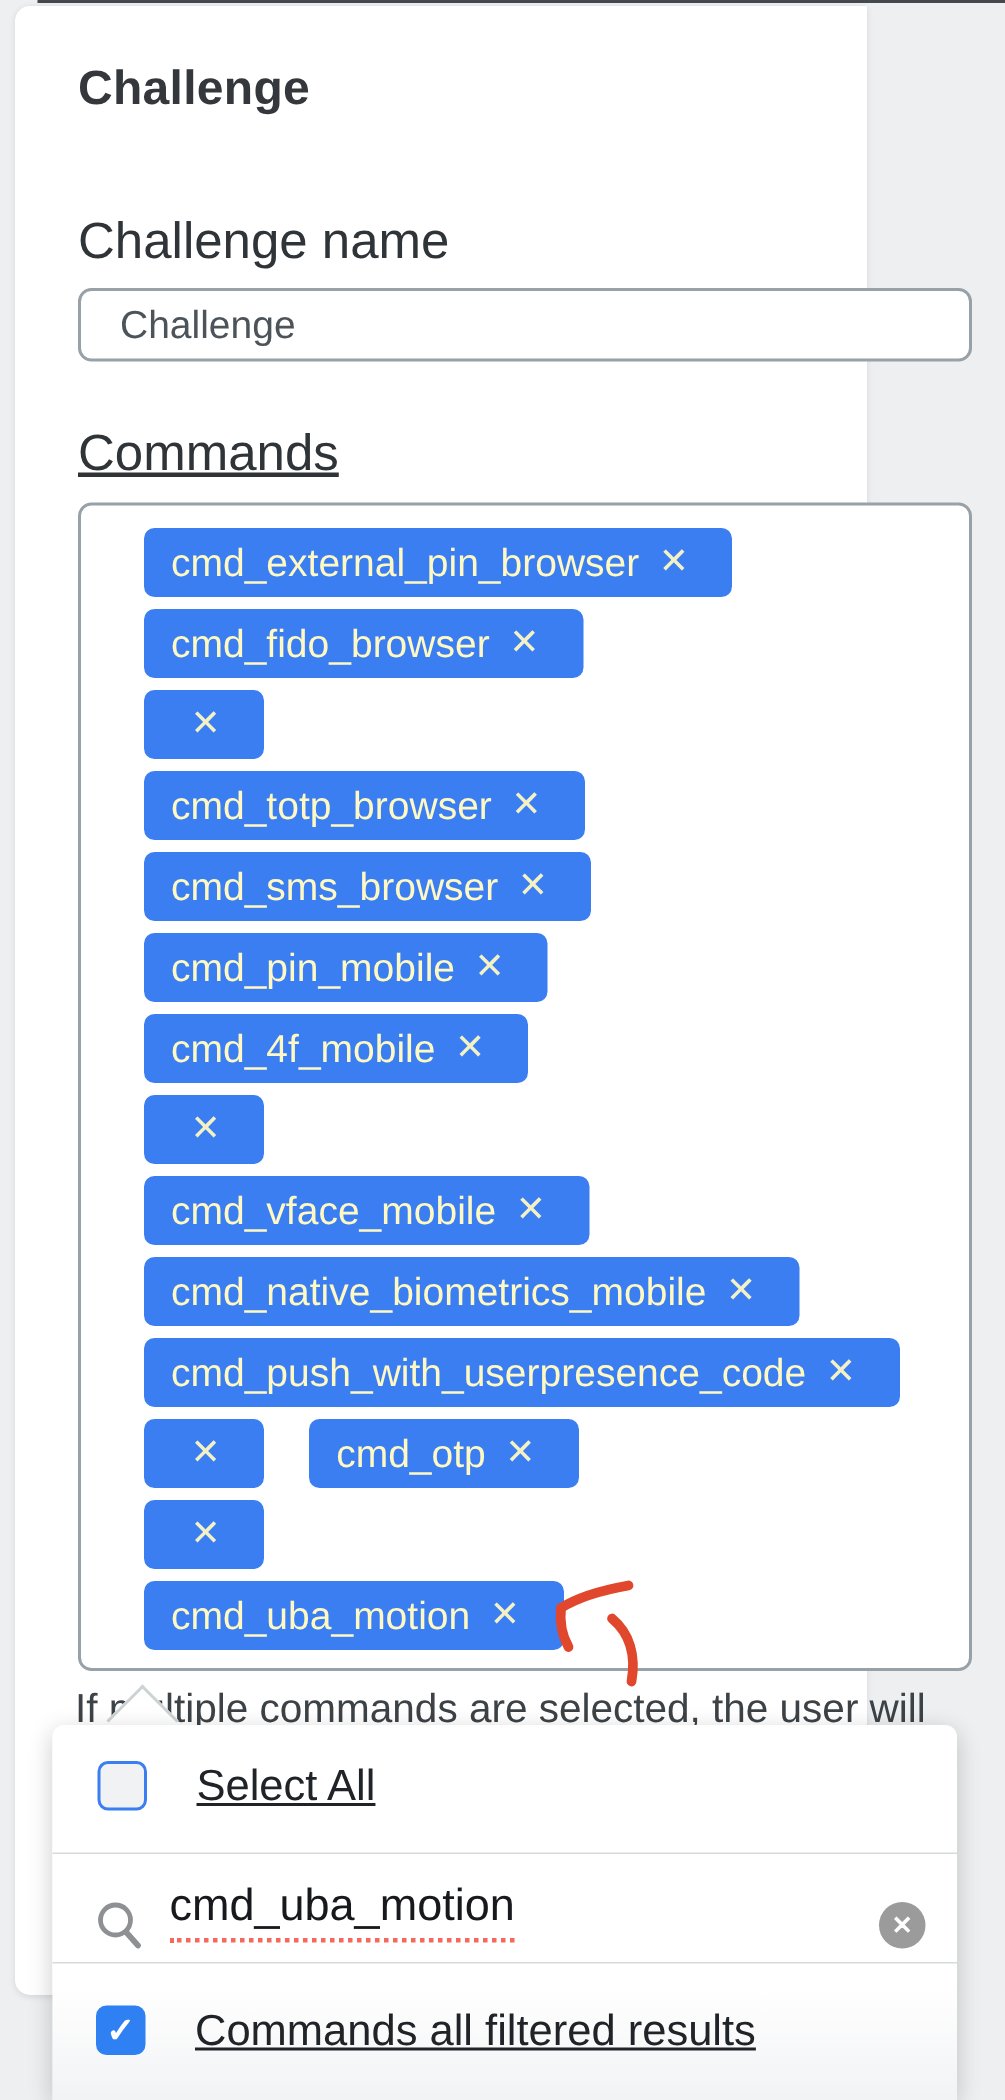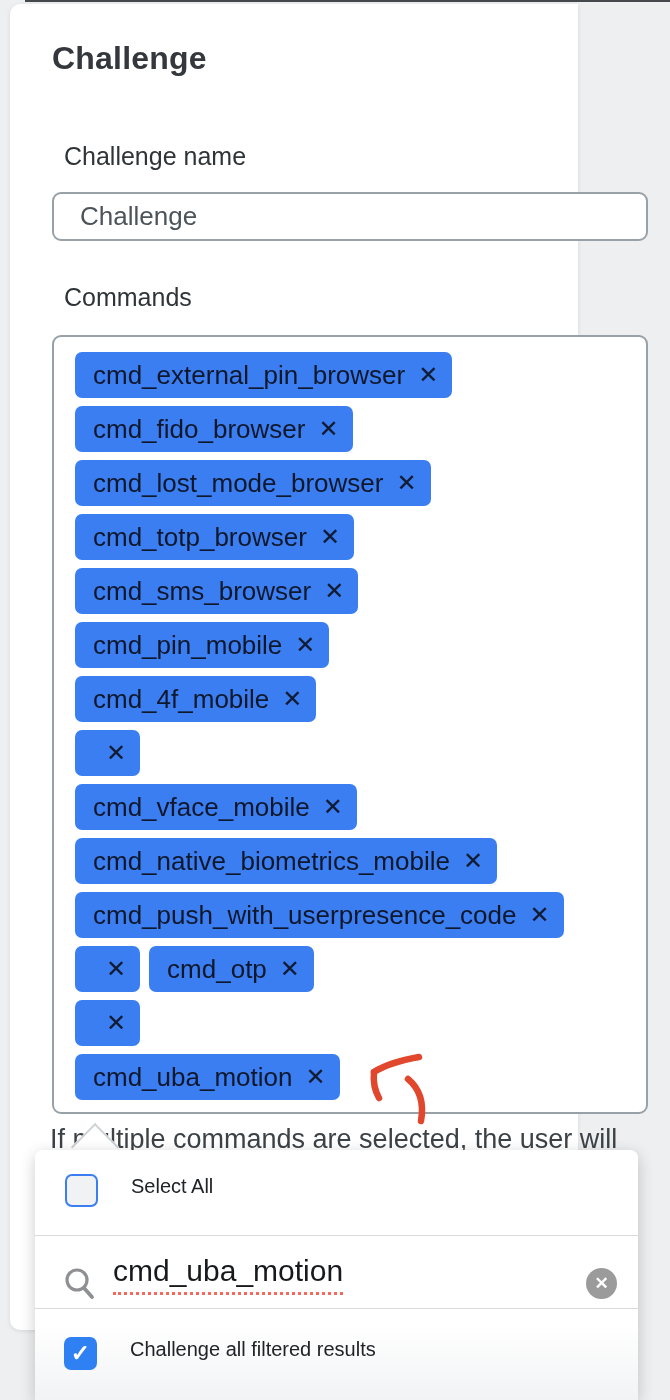--- a/index.html
+++ b/index.html
@@ -14,43 +14,43 @@
   
   .card{
     position:absolute;left:10px;top:4px;width:568px;height:1326px;
     background:#ffffff;border-radius:10px 0 0 10px;
     box-shadow:0 1px 4px rgba(0,0,0,.10);
   }
   .page-title{
     position:absolute;left:42px;top:36px;
     font-size:32px;font-weight:bold;color:#34383c;letter-spacing:.2px;
   }
-  .field-label{position:absolute;left:54px;font-size:25px;color:#2f3438;}
+  .field-label{position:absolute;left:42px;font-size:34px;color:#2f3438;}
   .lbl-name{top:138px;}
-  .lbl-commands{top:279px;}
+  .lbl-commands{top:279px;text-decoration:underline;}
   .name-input{
     position:absolute;left:42px;top:188px;width:596px;height:49px;
     box-sizing:border-box;border:2px solid #98a1a7;border-radius:9px;
     padding:0 0 0 26px;font-family:"Liberation Sans",sans-serif;
     font-size:26px;color:#4c5359;background:#fff;outline:none;
   }
   .commands-box{
     position:absolute;left:42px;top:331px;width:596px;height:779px;
     box-sizing:border-box;border:2px solid #98a1a7;border-radius:9px;
     background:#fff;
   }
   .tag-rows{
     position:absolute;left:21px;top:15px;
     display:flex;flex-direction:column;gap:8px;
   }
   .tag-row{display:flex;gap:9px;}
   .tag{
     display:flex;align-items:center;height:46px;
     background:#3b7ef2;border-radius:7px;
-    padding:0 14px 0 18px;color:#0f172a;font-size:26px;white-space:nowrap;
+    padding:0 29px 0 18px;color:#fef9c3;font-size:26px;white-space:nowrap;margin-left:21px;
   }
   .tag .tag-x{
     margin-left:13px;font-size:24px;line-height:1;opacity:.95;cursor:pointer;
   }
   .helper-text{
     position:absolute;left:40px;top:1120px;width:640px;
     font-size:27px;color:#3d4246;white-space:nowrap;
   }
   
   .arrow-svg{position:absolute;left:0;top:0;width:670px;height:1400px;pointer-events:none;z-index:20;}
@@ -74,21 +74,21 @@
     position:absolute;width:33px;height:33px;box-sizing:border-box;
     border-radius:7px;cursor:pointer;
   }
   .checkbox.unchecked{border:2.5px solid #3b7ef2;background:#f1f2f3;}
   .checkbox.checked{background:#2f80f2;border:2.5px solid #2f80f2;
     color:#fff;font-size:23px;font-weight:bold;text-align:center;line-height:29px;}
   .checkbox .checkmark{display:none;}
   .checkbox.checked .checkmark{display:inline;}
   .cb-selectall{left:30px;top:24px;}
   .cb-unselect{left:29px;top:187px;}
-  .dd-label{position:absolute;font-size:20px;color:#202327;}
+  .dd-label{position:absolute;font-size:29px;color:#202327;text-decoration:underline;}
   .lbl-selectall{left:96px;top:25px;}
   .lbl-unselect{left:95px;top:188px;}
   .search-icon-svg{position:absolute;left:27px;top:116px;}
   .filter-text{
     position:absolute;left:78px;top:104px;
     font-size:30px;color:#17191c;
     border-bottom:3px dotted #f4695b;padding-bottom:4px;
     cursor:text;
   }
   .clear-btn{
@@ -120,21 +120,20 @@
           </div>
         </div>
         <div class="tag-row">
           <div class="tag">
             <span>cmd_fido_browser</span>
             <span class="tag-x">✕</span>
           </div>
         </div>
         <div class="tag-row">
           <div class="tag">
-            <span>cmd_lost_mode_browser</span>
             <span class="tag-x">✕</span>
           </div>
         </div>
         <div class="tag-row">
           <div class="tag">
             <span>cmd_totp_browser</span>
             <span class="tag-x">✕</span>
           </div>
         </div>
         <div class="tag-row">
@@ -229,14 +228,14 @@
   <span class="filter-text">cmd_uba_motion</span>
   <button class="clear-btn">
     <span>✕</span>
   </button>
 
   <div class="dd-divider div2"></div>
 
   <div class="checkbox checked cb-unselect" id="cb-unselect">
     <span class="checkmark">✓</span>
   </div>
-  <div class="dd-label lbl-unselect">Challenge all filtered results</div>
+  <div class="dd-label lbl-unselect">Commands all filtered results</div>
 </div>
 
 </body></html>

